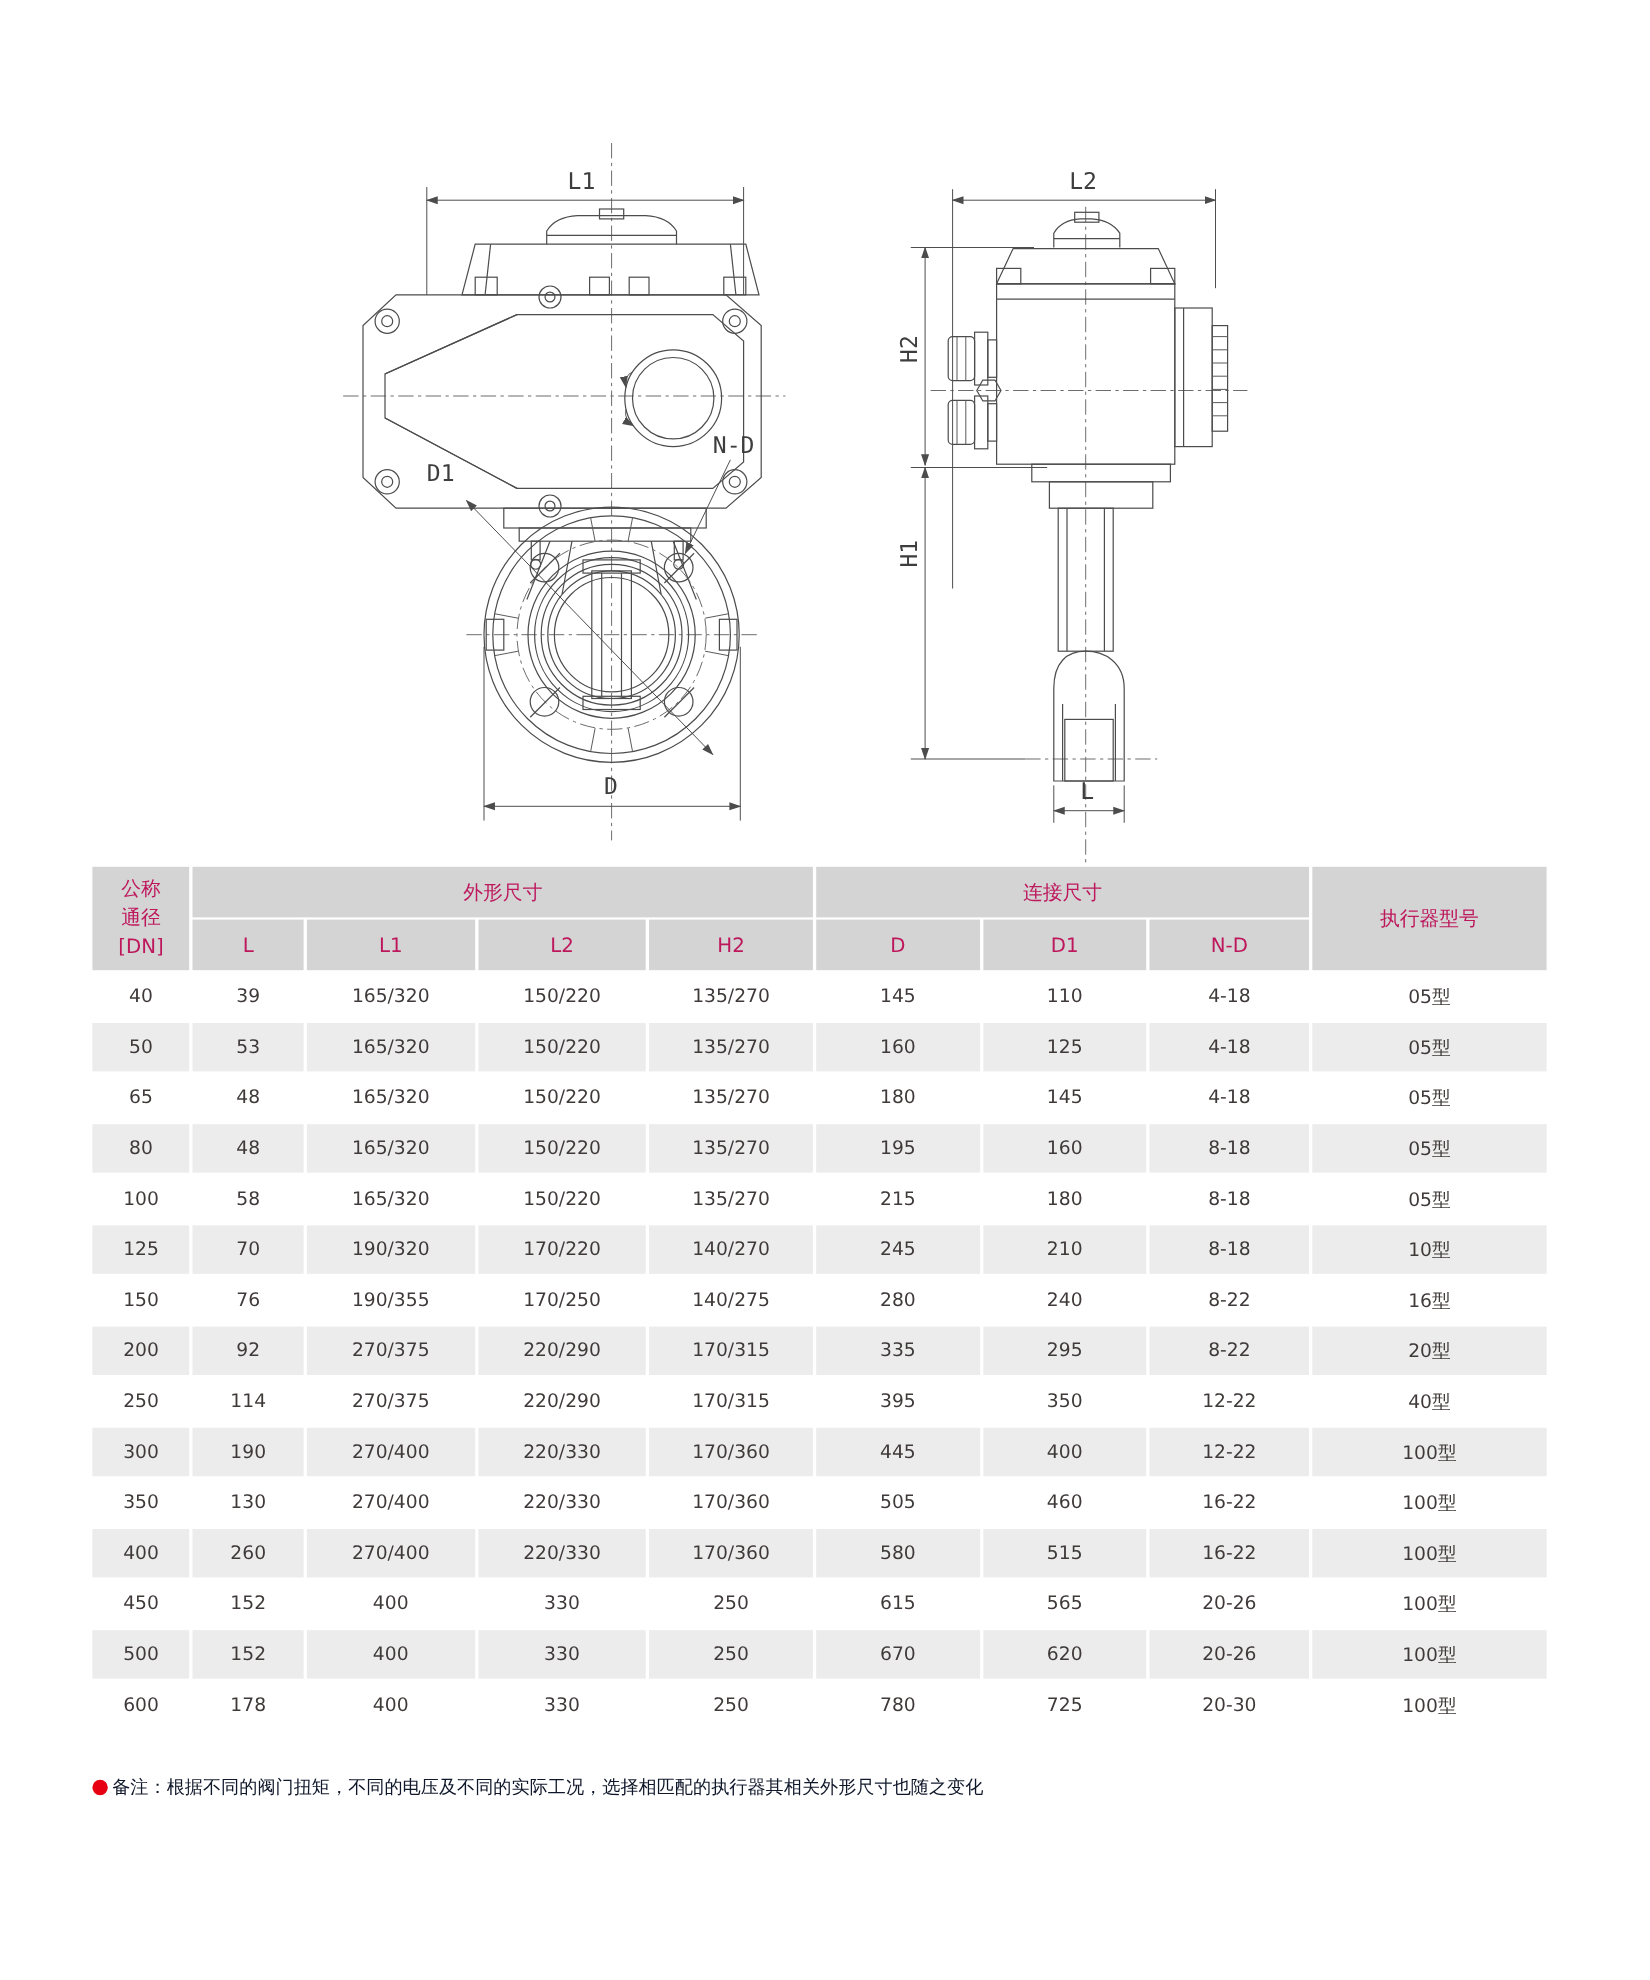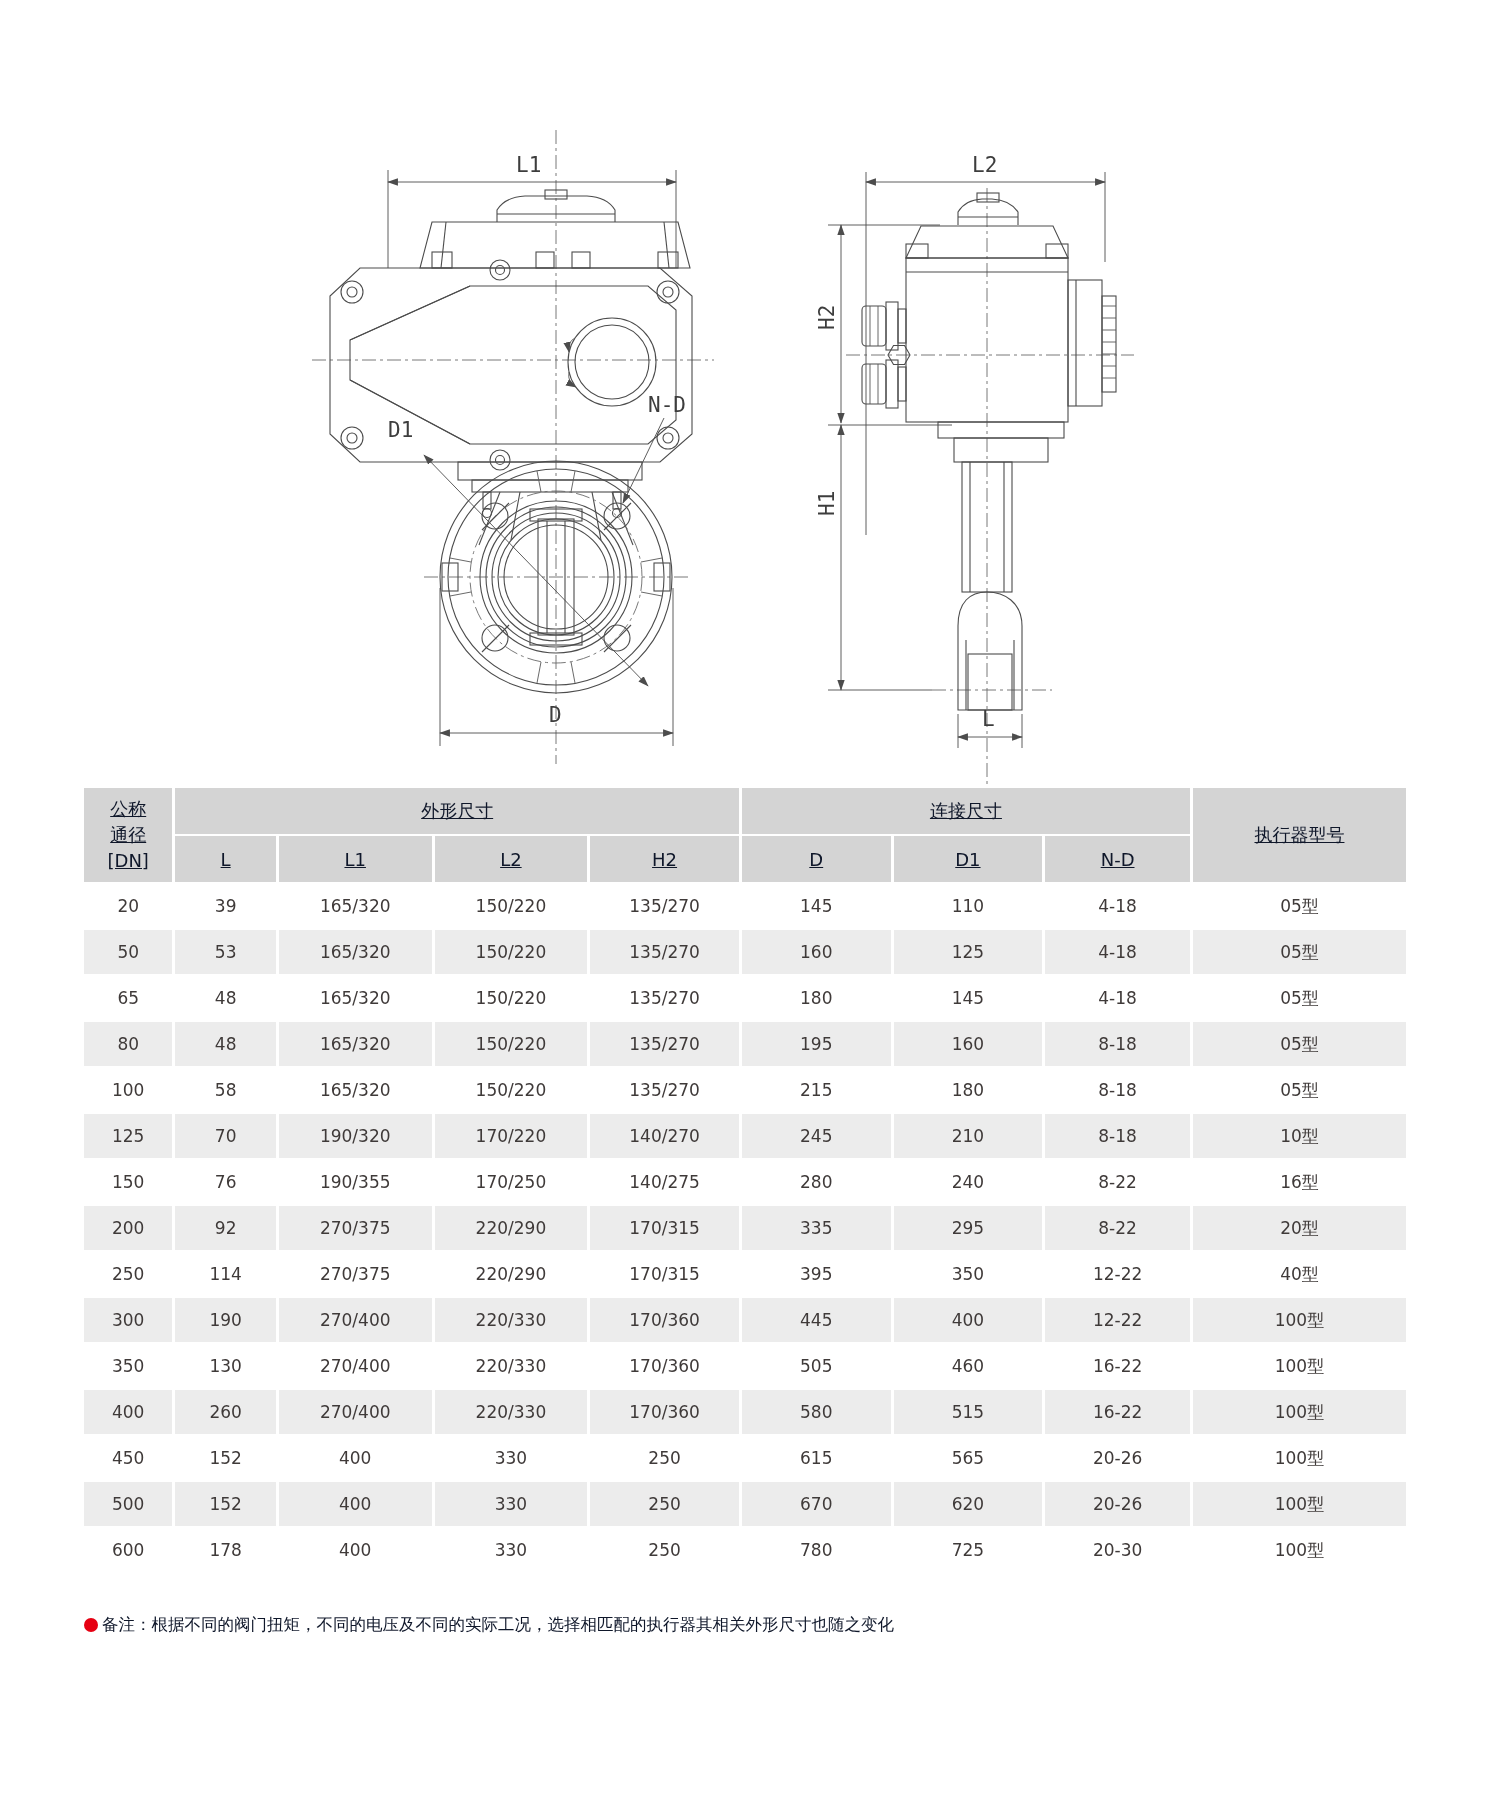--- a/index.html
+++ b/index.html
@@ -9,22 +9,22 @@
   .dl{stroke:#4c4c4c;stroke-width:1.1;fill:none;}
   .thin{stroke:#585858;stroke-width:0.9;fill:none;}
   .cl{stroke:#6a6a6a;stroke-width:0.9;fill:none;stroke-dasharray:14 4 3 4;}
   .dim{stroke:#4c4c4c;stroke-width:0.9;fill:none;}
   .dimtxt{font-family:"DejaVu Sans Mono","Liberation Mono",monospace;font-size:21px;fill:#3d3d3d;}
   #table-wrap{position:absolute;left:84px;top:786px;width:1322px;}
   #table-title{height:58px;line-height:58px;background:#d4d4d4;text-align:center;
                font-size:21px;font-weight:bold;color:#3a3433;margin-bottom:2px;}
   table#dims{border-collapse:separate;border-spacing:3px 2px;width:100%;table-layout:fixed;
              background:#fff;margin-left:-3px;width:1328px;}
-  #dims th{background:#d4d4d4;font-weight:normal;font-size:18px;color:#0f172a;
-           text-align:center;vertical-align:middle;text-decoration:underline;}
+  #dims th{background:#d4d4d4;font-weight:normal;font-size:18px;color:#be185d;
+           text-align:center;vertical-align:middle;}
   #dims thead tr.group th{height:44px;}
   #dims thead tr.sub th{height:44px;}
   #dims th.dn{line-height:26px;font-size:18px;}
   #dims td{height:42px;text-align:center;vertical-align:middle;font-size:17px;color:#3f3a39;background:#fff;}
   #dims tbody tr.alt td{background:#ececec;}
   #note{position:absolute;left:84px;top:1614px;font-size:16.5px;color:#0f172a;display:flex;align-items:center;}
   #note .dot{width:14px;height:14px;border-radius:50%;background:#e60012;display:inline-block;margin-right:4px;flex:none;}
 </style>
 </head>
 <body>
@@ -254,21 +254,21 @@
           <th>L1</th>
           <th>L2</th>
           <th>H2</th>
           <th>D</th>
           <th>D1</th>
           <th>N-D</th>
         </tr>
       </thead>
       <tbody>
           <tr>
-            <td>20</td>
+            <td>40</td>
             <td>39</td>
             <td>165/320</td>
             <td>150/220</td>
             <td>135/270</td>
             <td>145</td>
             <td>110</td>
             <td>4-18</td>
             <td>05型</td>
           </tr>
           <tr class="alt">

